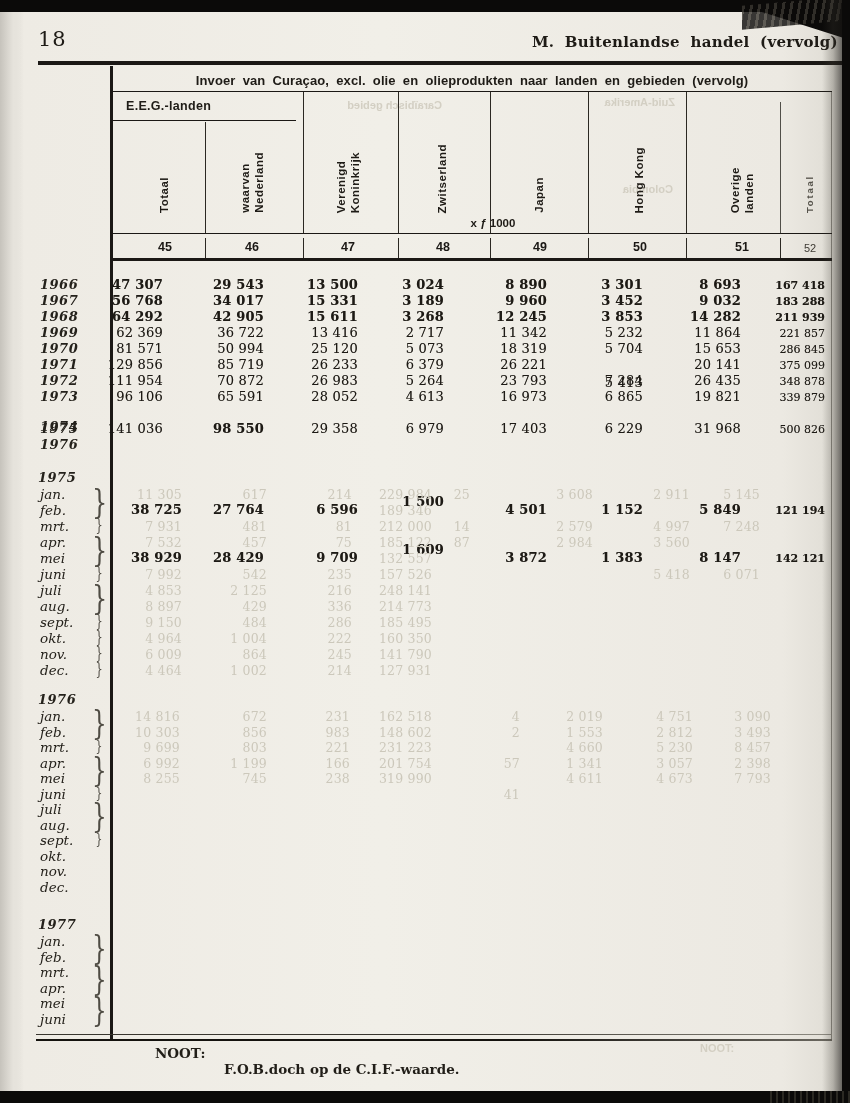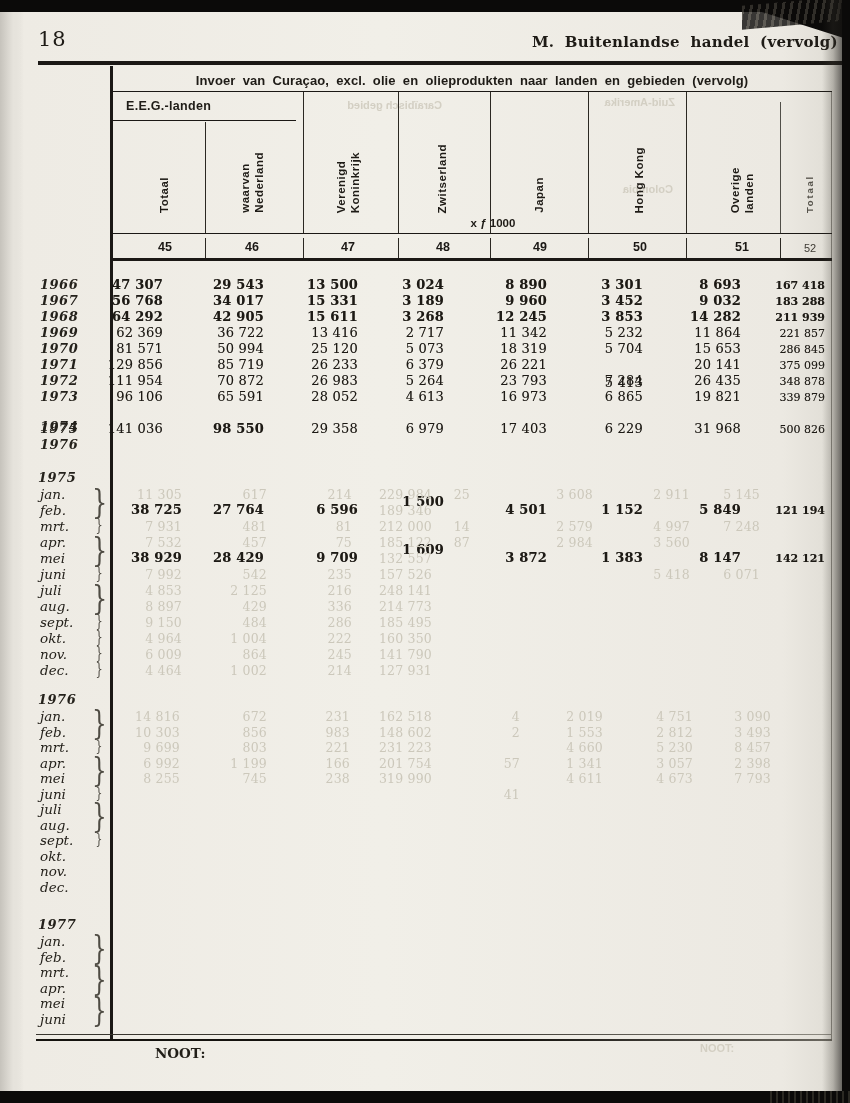--- a/index.html
+++ b/index.html
@@ -351,20 +351,21 @@
   <div class="abs rule" style="left:110px;top:120px;width:186px;height:1px;"></div>
 
   <div class="abs unit" style="left:437px;top:217px;width:112px;">x ƒ 1000</div>
   <div class="abs rule" style="left:110px;top:233px;width:722px;height:1px;"></div>
   <div class="abs rule" style="left:110px;top:258px;width:722px;height:3px;"></div>
 
   <div class="abs" style="left:36px;top:1034px;width:796px;height:1px;background:linear-gradient(to right,#38352e 55%,#8d8a81);"></div>
   <div class="abs" style="left:36px;top:1039px;width:796px;height:1.5px;background:linear-gradient(to right,#14120e 60%,#6a675f);"></div>
 
   <div class="abs noot" style="left:155px;top:1045px;">NOOT:</div>
+  <div class="abs noot" style="left:224px;top:1061px;">F.O.B.doch op de C.I.F.-waarde.</div>
 
   <div class="abs" style="left:0;top:0;width:24px;height:1103px;background:linear-gradient(to right,#c6c3bc,#e6e3dc 55%,rgba(230,227,220,0));"></div>
   <div class="abs band" style="left:0;top:0;width:850px;height:12px;"></div>
   <div class="abs band" style="left:640px;top:0;width:210px;height:40px;clip-path:polygon(0 0,100% 0,100% 100%,58% 30%,0 30%);"></div>
   <div class="abs" style="left:742px;top:1px;width:106px;height:24px;transform:skewY(-5deg);background:repeating-linear-gradient(100deg,#3a3731 0 3px,#0b0a09 3px 8px);opacity:.8;"></div>
   <div class="abs" style="left:822px;top:0;width:20px;height:1103px;background:linear-gradient(to right,rgba(0,0,0,0),rgba(60,57,50,.28) 55%,rgba(25,23,20,.6));"></div>
   <div class="abs band" style="left:842px;top:0;width:8px;height:1103px;"></div>
   <div class="abs band" style="left:0;top:1091px;width:850px;height:12px;"></div>
   <div class="abs" style="left:770px;top:1091px;width:80px;height:12px;background:repeating-linear-gradient(90deg,#2b2923 0 2px,#0b0a09 2px 6px);"></div>
 

